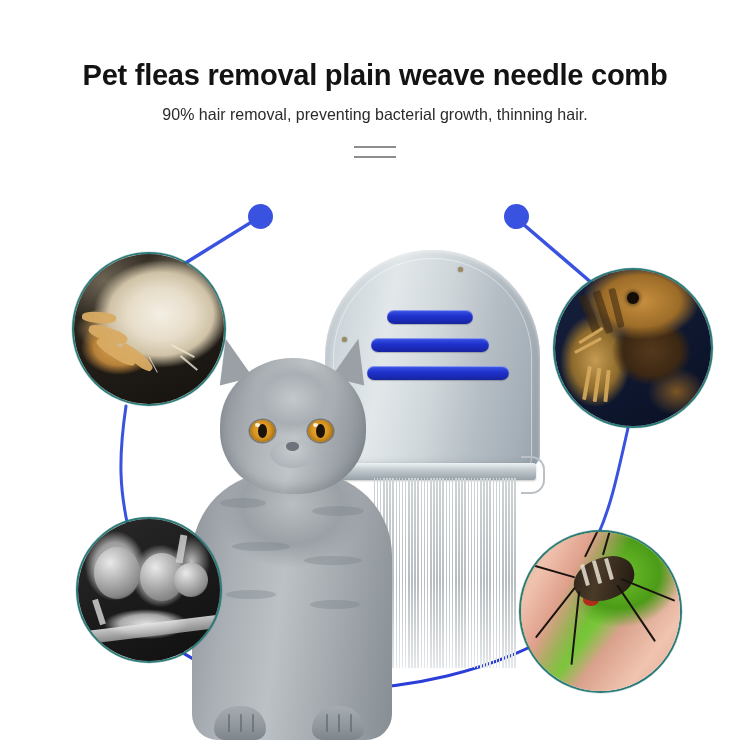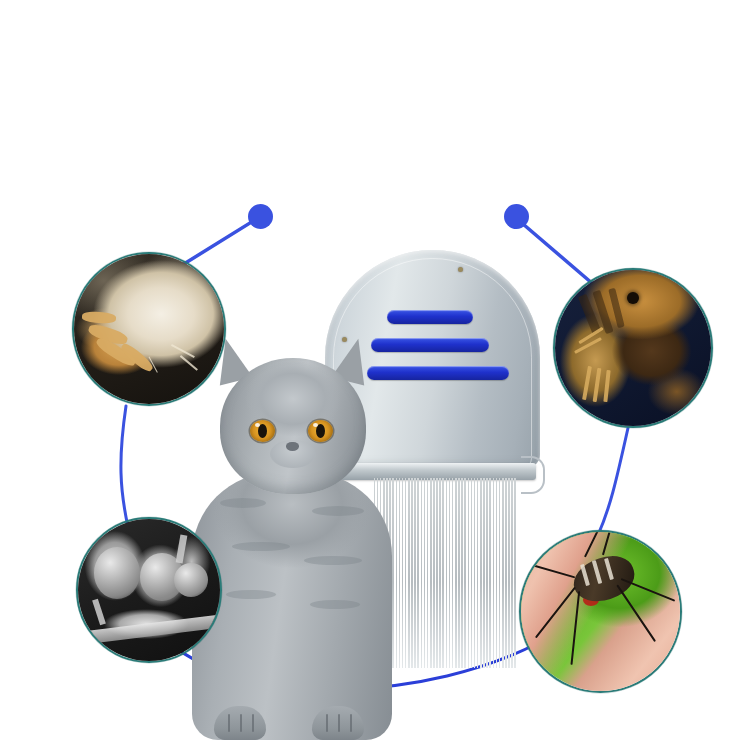--- a/index.html
+++ b/index.html
@@ -177,20 +177,28 @@
   .fur-streak{position:absolute;background:rgba(120,128,134,.35);border-radius:50%;}
 
   
   .dot{position:absolute;width:25px;height:25px;border-radius:50%;background:#3a52e0;}
 </style>
 </head>
 <body>
 
 <div class="page">
 
+  <div class="header">
+    <h1 class="title">Pet fleas removal plain weave needle comb</h1>
+    <p class="subtitle">90% hair removal, preventing bacterial growth, thinning hair.</p>
+    <div class="divider">
+      <div class="bar"></div>
+      <div class="bar"></div>
+    </div>
+  </div>
 
   <div class="stage">
 
     <svg class="connectors" viewBox="0 0 750 560">
 
       <path d="M258,28 L150,95" stroke="#3a52e0" stroke-width="3.5" fill="none" stroke-linecap="round"></path>
 
       <path d="M516,28 L600,100" stroke="#3a52e0" stroke-width="3.5" fill="none" stroke-linecap="round"></path>
 
       <path d="M126,216 C118,270 120,300 128,337" stroke="#3a52e0" stroke-width="3" fill="none" stroke-linecap="round"></path>

